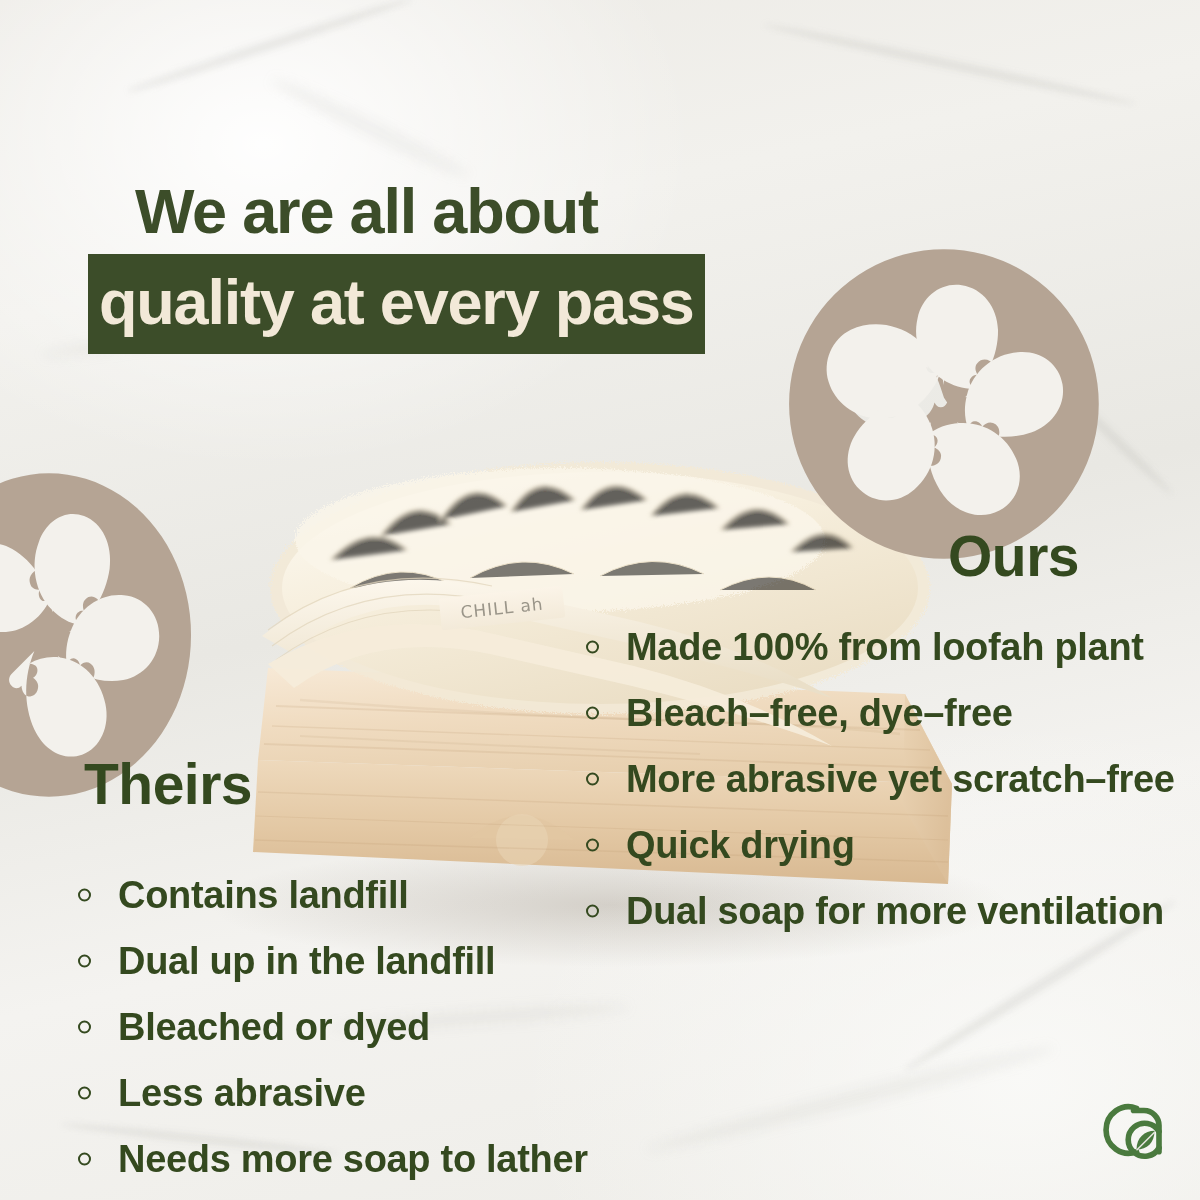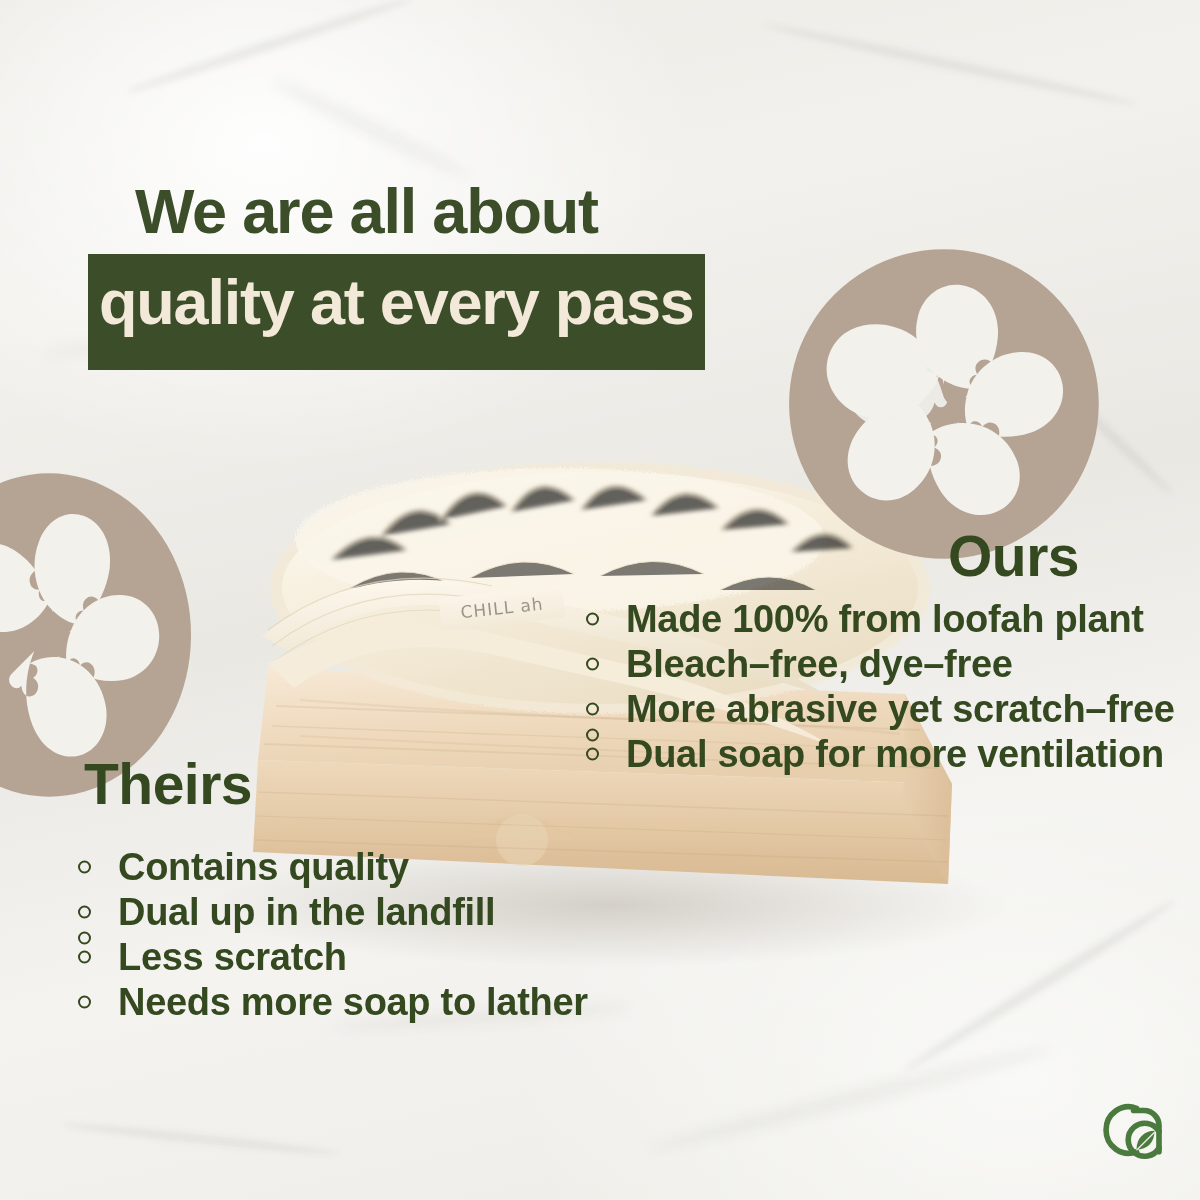--- a/index.html
+++ b/index.html
@@ -33,38 +33,38 @@
   
   #headline { position:absolute; left:88px; top:180px; width:760px; }
   .hl-line1 {
     font-size:63px; font-weight:bold; letter-spacing:-1.2px;
     color:#3c4d29; line-height:1.0; white-space:nowrap;margin-left:47px;
   }
   .hl-band {
     display:inline-block; margin-top:11px;
     background:#3c4d29; color:#f2e9d8;
     font-size:63px; font-weight:bold; letter-spacing:-1.2px;
-    line-height:1.0; padding:17px 11px 36px 11px; white-space:nowrap;
+    line-height:1.0; padding:17px 11px 20px 11px; white-space:nowrap;
   }
 
   
   .sec-head {
     position:absolute; font-size:57px; font-weight:bold;
     color:#34491f; letter-spacing:-0.5px; white-space:nowrap;margin-top:18px;
   }
   #ours-head  { left:948px; top:505px; }
   #theirs-head{ left:84px;  top:733px; }
 
   
   .blist { position:absolute; list-style:none; }
   .blist li {
     position:relative;
     font-size:38px; font-weight:600; color:#34491f;
     letter-spacing:-0.3px; line-height:1.0;
-    padding-left:48px; margin-bottom:7px; white-space:nowrap;
+    padding-left:48px; margin-bottom:7px; white-space:nowrap;margin-top:28px;
   }
   .blist li .bdot {
     position:absolute; left:8px; top:50%; transform:translateY(-50%);
     width:13px; height:13px; border:2.2px solid #34491f; border-radius:50%;
     box-sizing:border-box;
   }
   #ours-list  { left:578px; top:600px; }
   #theirs-list{ left:70px;  top:848px; }
 
   
@@ -299,31 +299,31 @@
     <div class="hl-line1">We are all about</div>
     <div class="hl-band">quality at every pass</div>
   </div>
 
   <div class="sec-head" id="ours-head">Ours</div>
 
   <ul class="blist" id="ours-list">
     <li><span class="bdot"></span><span>Made 100% from loofah plant</span></li>
     <li><span class="bdot"></span><span>Bleach–free, dye–free</span></li>
     <li><span class="bdot"></span><span>More abrasive yet scratch–free</span></li>
-    <li><span class="bdot"></span></li>
+    <li><span class="bdot"></span><span>Quick drying</span></li>
     <li><span class="bdot"></span><span>Dual soap for more ventilation</span></li>
   </ul>
 
   <div class="sec-head" id="theirs-head">Theirs</div>
 
   <ul class="blist" id="theirs-list">
-    <li><span class="bdot"></span><span>Contains quality</span></li>
+    <li><span class="bdot"></span><span>Contains landfill</span></li>
     <li><span class="bdot"></span><span>Dual up in the landfill</span></li>
-    <li><span class="bdot"></span></li>
-    <li><span class="bdot"></span><span>Less scratch</span></li>
+    <li><span class="bdot"></span><span>Bleached or dyed</span></li>
+    <li><span class="bdot"></span><span>Less abrasive</span></li>
     <li><span class="bdot"></span><span>Needs more soap to lather</span></li>
   </ul>
 
   <div id="logo">
     <svg viewBox="0 0 100 96" width="76" height="72">
       <g fill="none" stroke="#4a7a3e" stroke-width="7.5" stroke-linecap="round">
 
         <path d="M56 19 A30 31 0 1 0 56 77"></path>
 
         <path d="M52 22 h14 a20 20 0 0 1 20 20 v35"></path>

